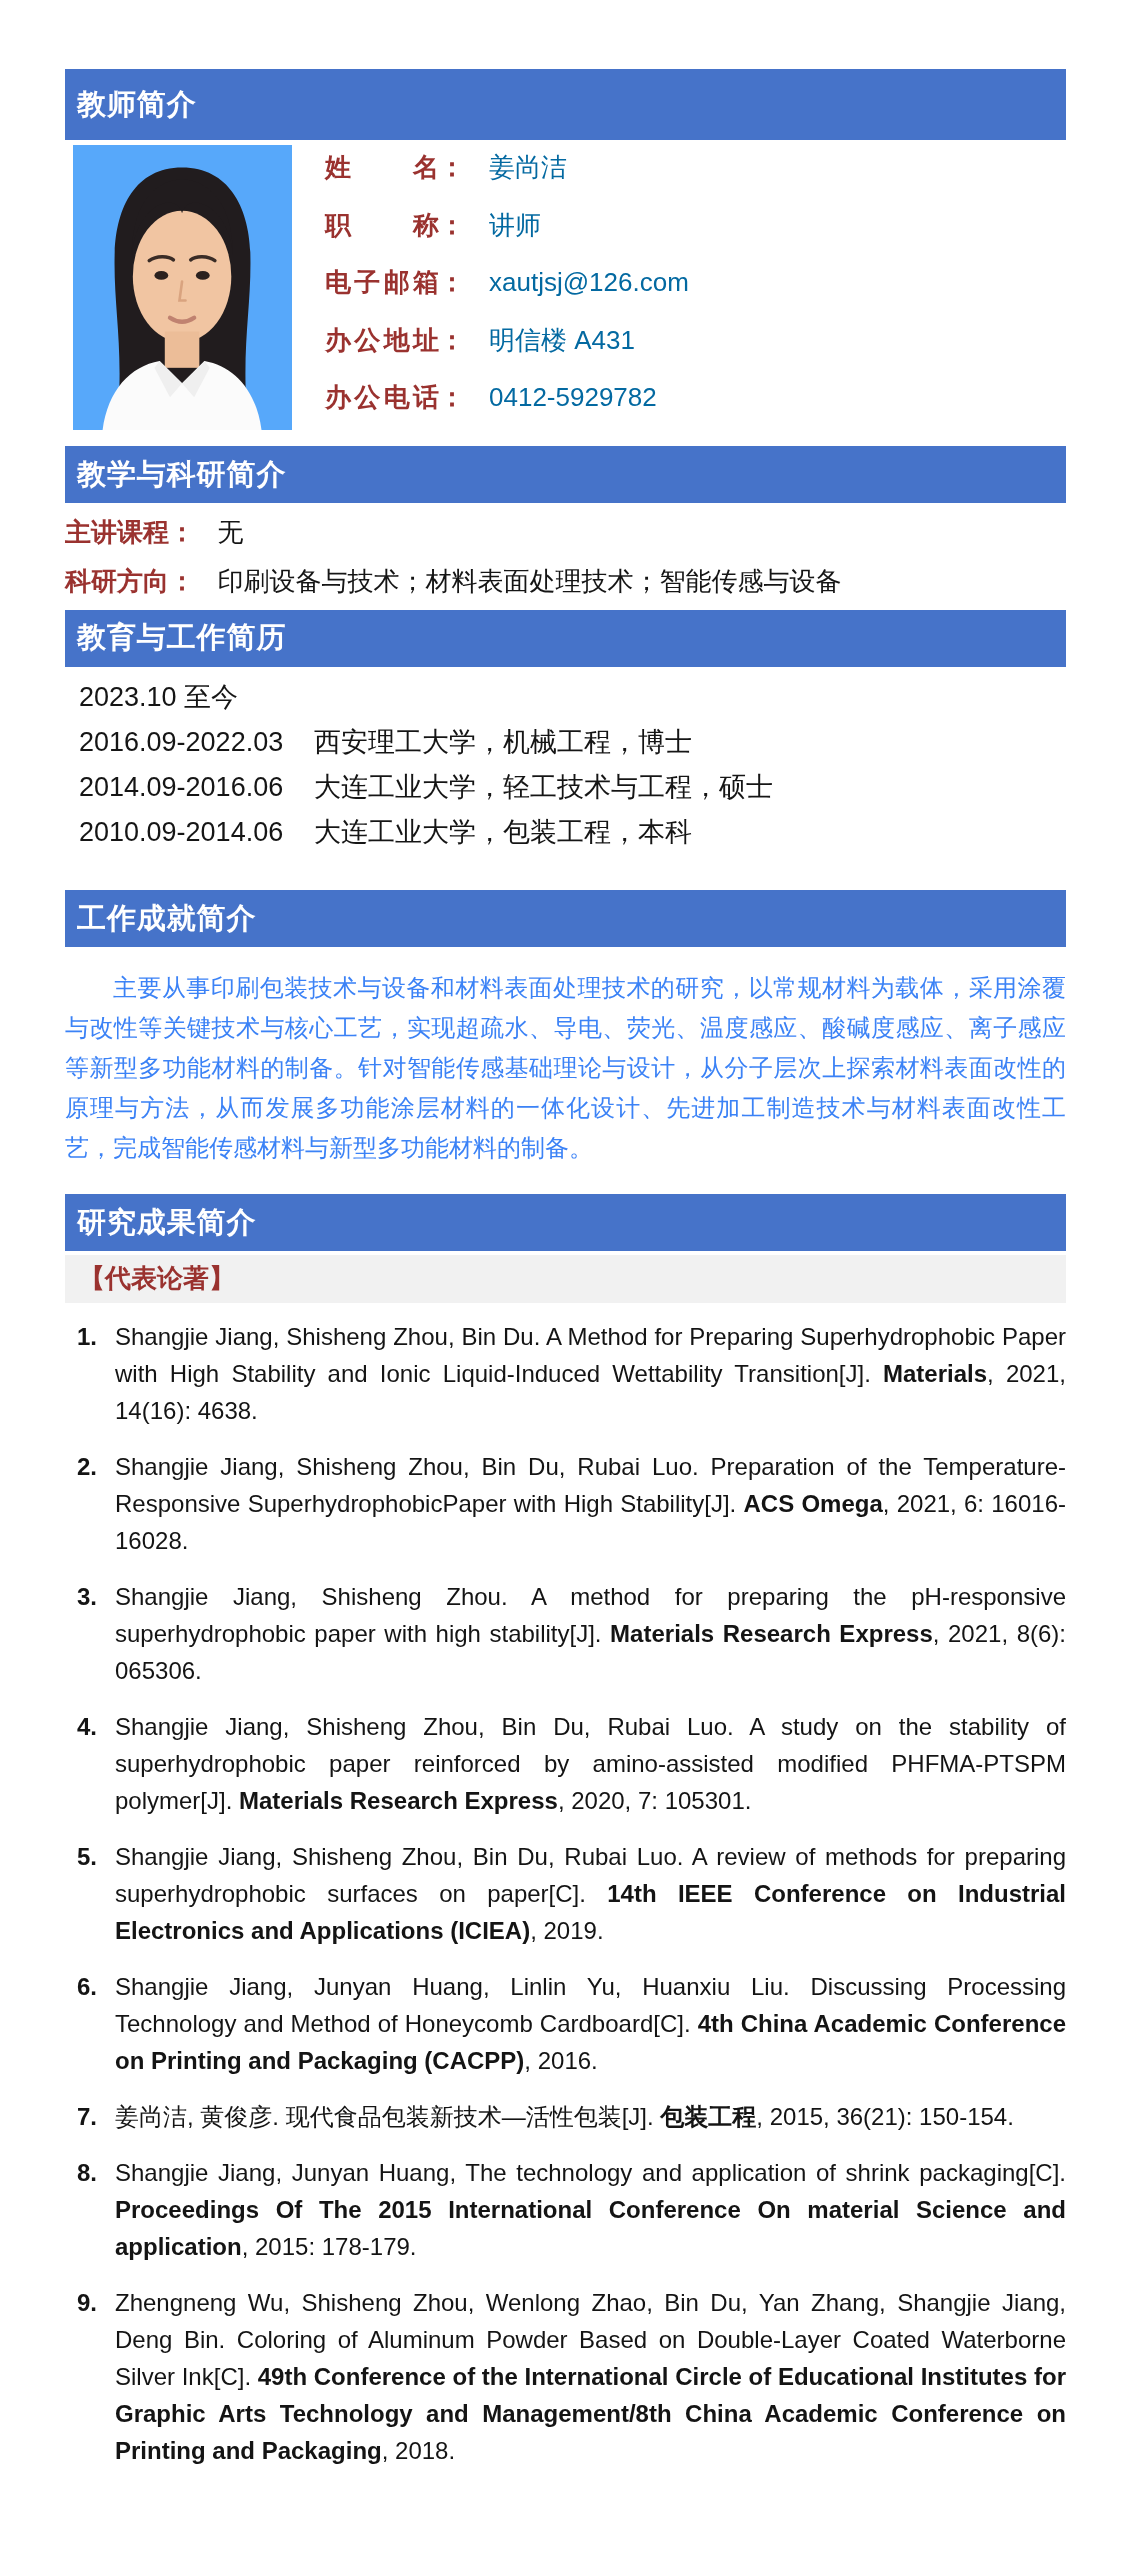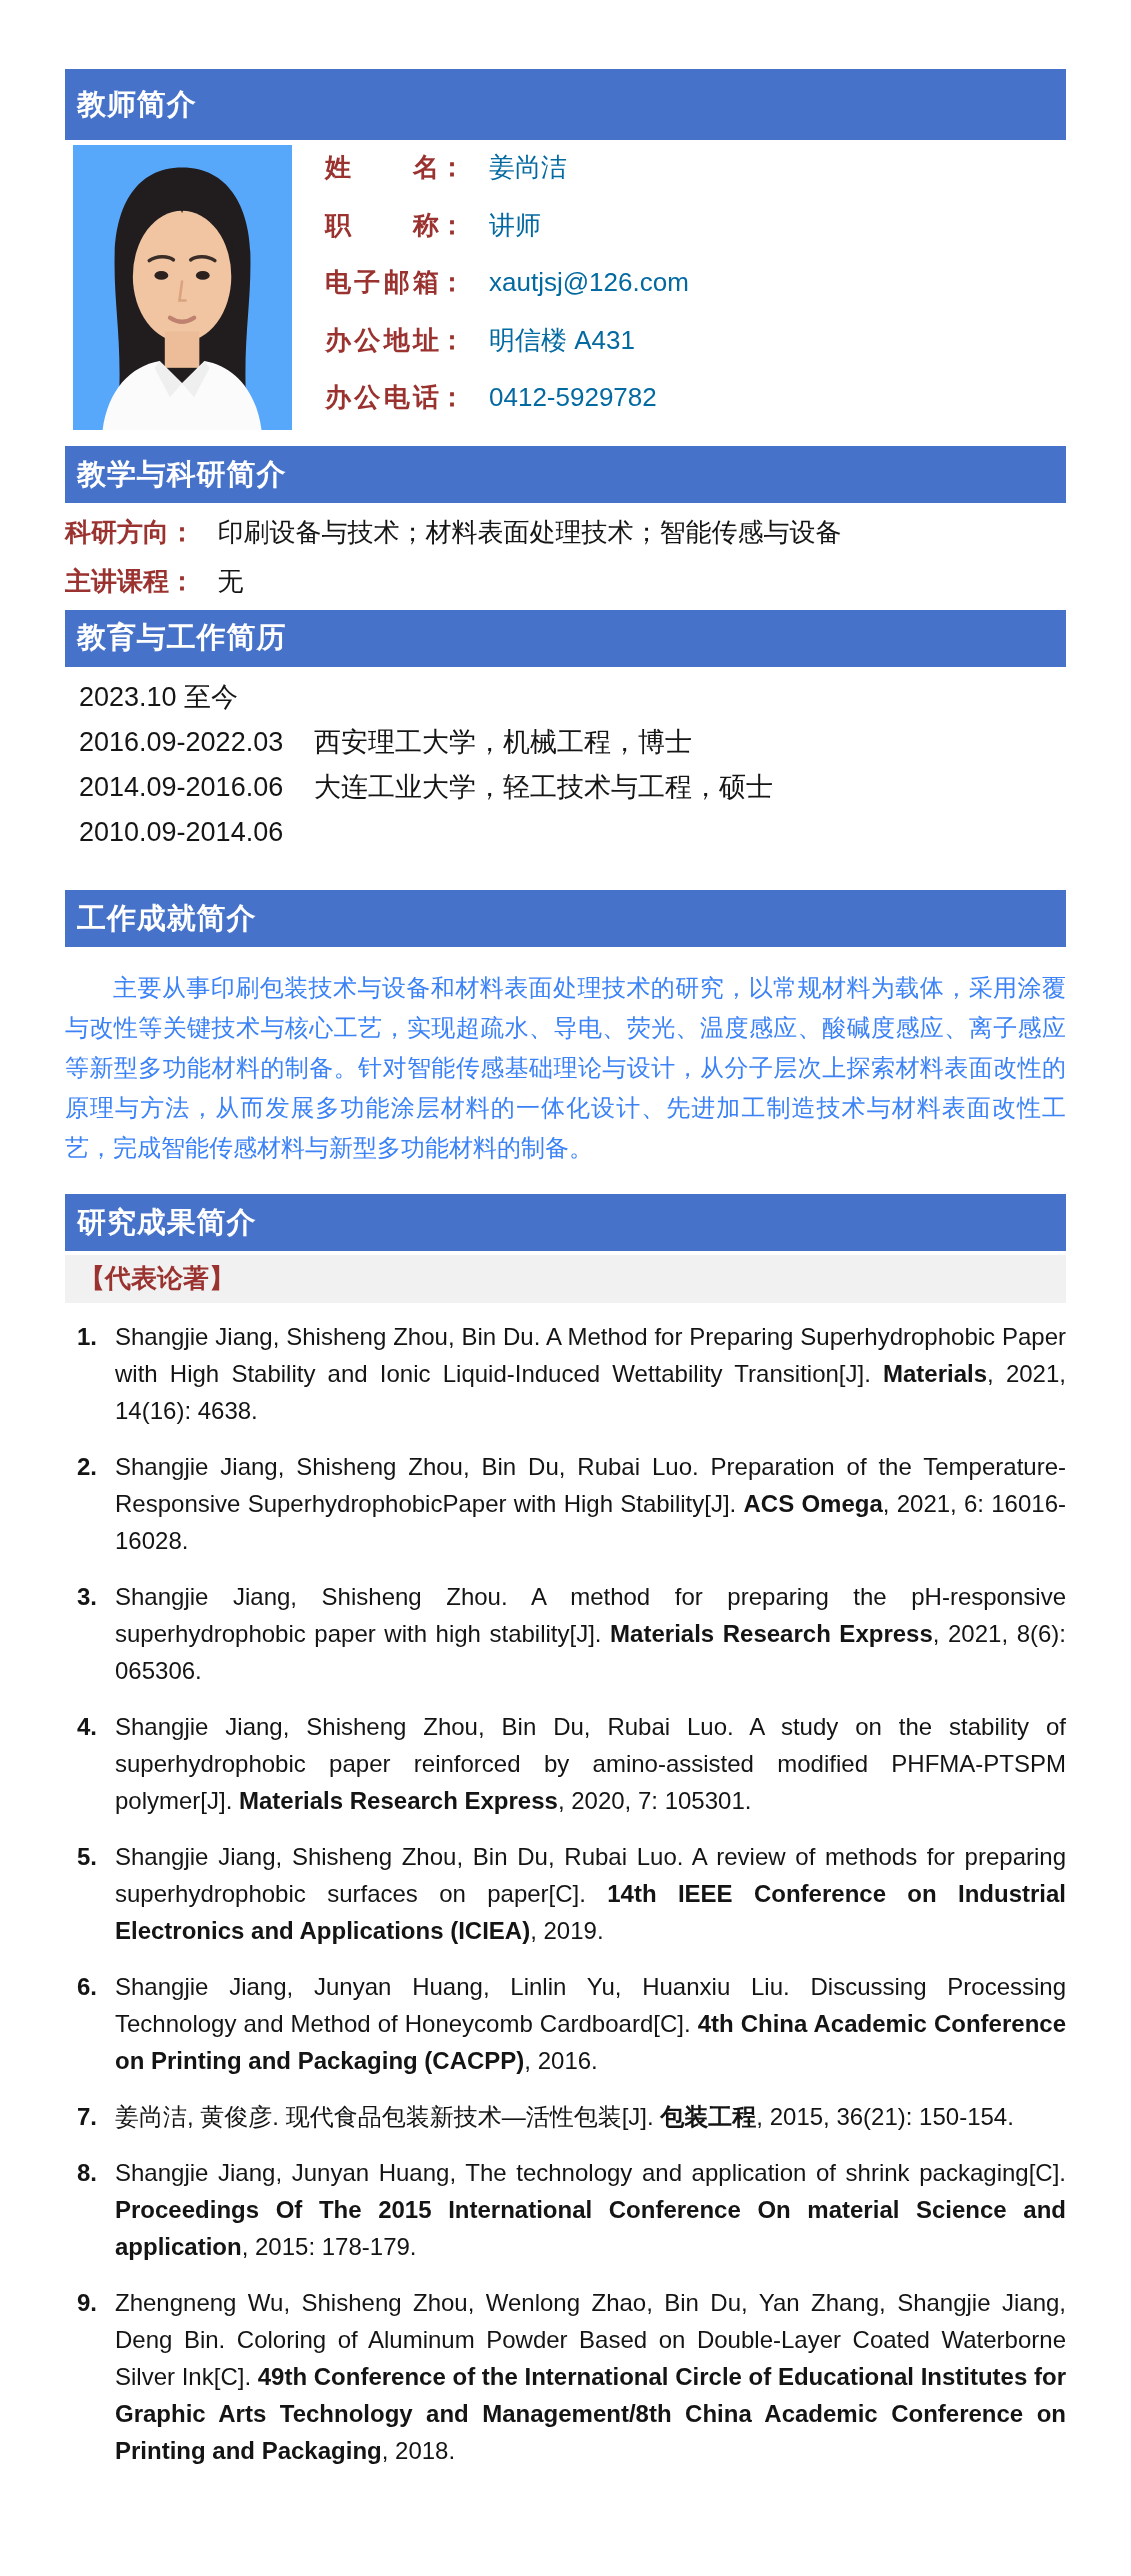--- a/index.html
+++ b/index.html
@@ -122,42 +122,43 @@
             <span class="fvalue">0412-5929782</span>
           </div>
         </div>
     </div>
 
     <div class="bar bar-std" style="margin-top:8.6px;">
       <span>教学与科研简介</span>
     </div>
 
     <div class="teach" id="teaching-rows">
+        <div class="teach-row"><span class="tlabel">主讲课程：</span><span class="tvalue">无</span></div>
         <div class="teach-row"><span class="tlabel">科研方向：</span><span class="tvalue">印刷设备与技术；材料表面处理技术；智能传感与设备</span></div>
-        <div class="teach-row"><span class="tlabel">主讲课程：</span><span class="tvalue">无</span></div>
       </div>
 
     <div class="bar bar-std">
       <span>教育与工作简历</span>
     </div>
 
     <div class="edu" id="edu-rows">
         <div class="edu-row">
           <span class="edu-period">2023.10 至今</span>
         </div>
         <div class="edu-row">
           <span class="edu-period">2016.09-2022.03</span>
           <span class="edu-detail">西安理工大学，机械工程，博士</span>
         </div>
         <div class="edu-row">
           <span class="edu-period">2014.09-2016.06</span>
           <span class="edu-detail">大连工业大学，轻工技术与工程，硕士</span>
         </div>
         <div class="edu-row">
           <span class="edu-period">2010.09-2014.06</span>
+          <span class="edu-detail">大连工业大学，包装工程，本科</span>
         </div>
       </div>
 
     <div class="bar bar-std bar-work">
       <span>工作成就简介</span>
     </div>
 
     <p class="achv">主要从事印刷包装技术与设备和材料表面处理技术的研究，以常规材料为载体，采用涂覆与改性等关键技术与核心工艺，实现超疏水、导电、荧光、温度感应、酸碱度感应、离子感应等新型多功能材料的制备。针对智能传感基础理论与设计，从分子层次上探索材料表面改性的原理与方法，从而发展多功能涂层材料的一体化设计、先进加工制造技术与材料表面改性工艺，完成智能传感材料与新型多功能材料的制备。</p>
 
     <div class="bar bar-std">

